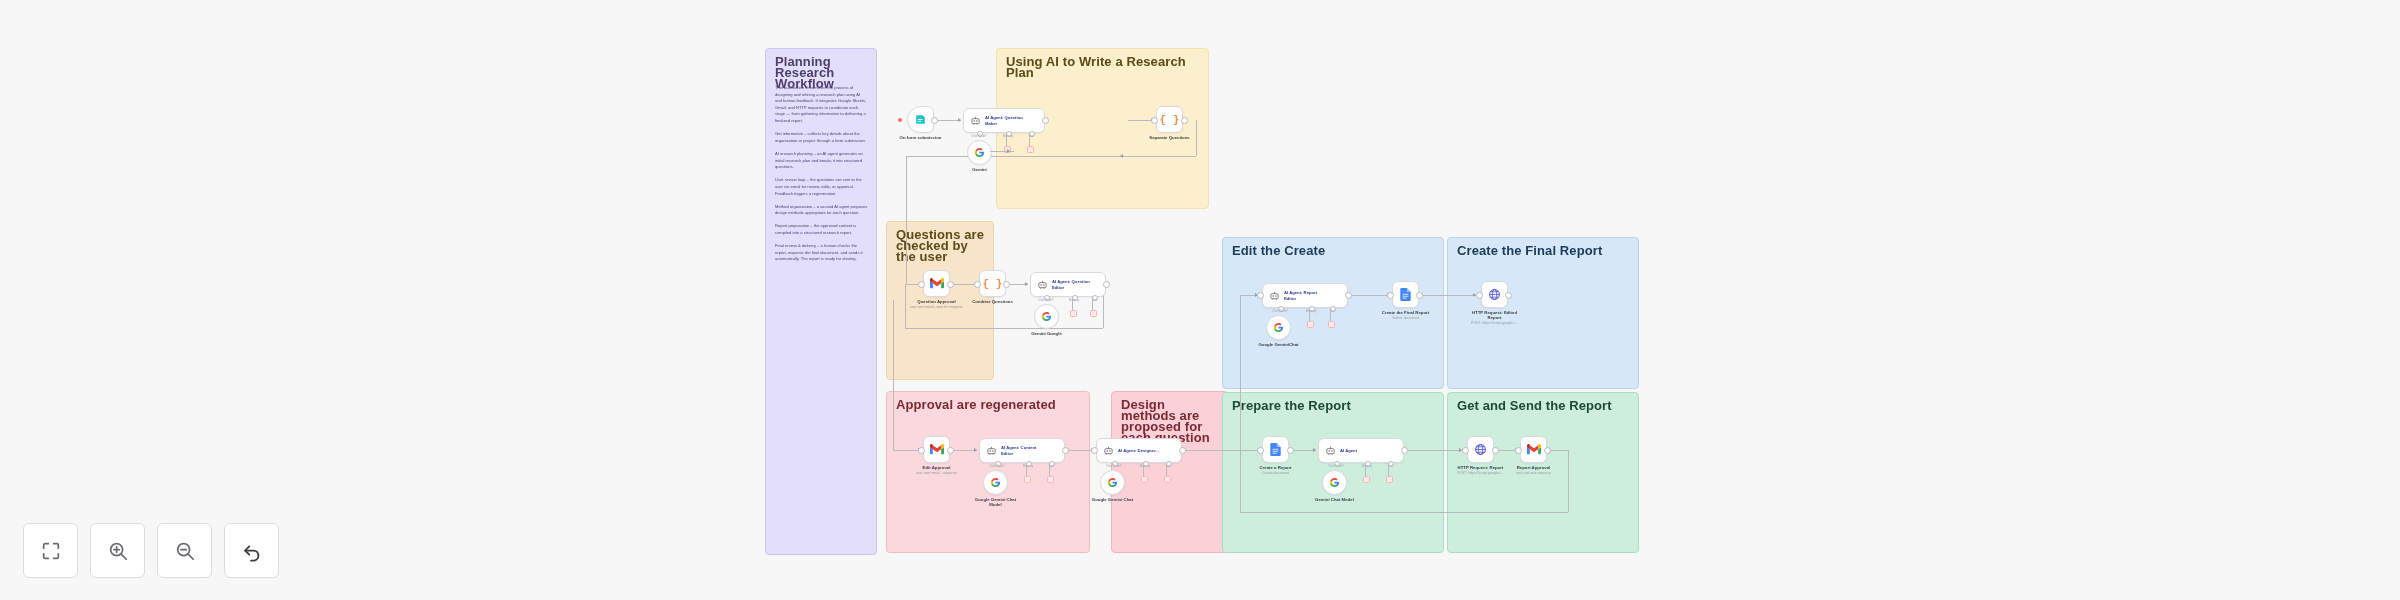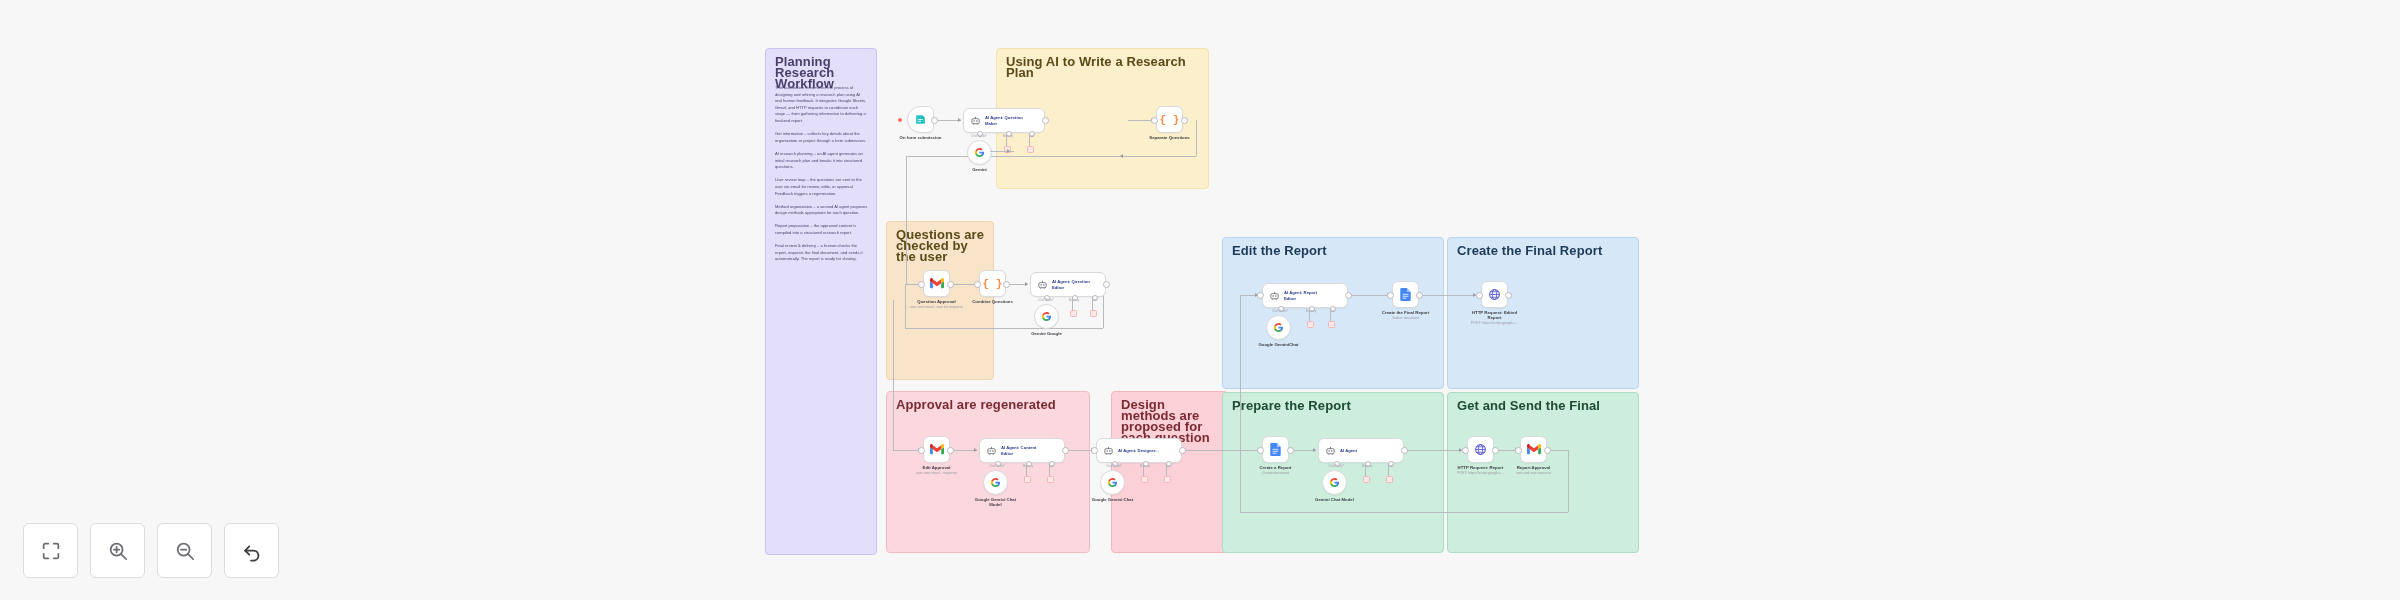--- a/index.html
+++ b/index.html
@@ -75,51 +75,51 @@
 User review loop – the questions are sent to the user via email for review, edits, or approval. Feedback triggers a regeneration.
 
 Method organization – a second AI agent proposes design methods appropriate for each question.
 
 Report preparation – the approved content is compiled into a structured research report.
 
 Final review &amp; delivery – a human checks the report, requests the final document, and sends it automatically. The report is ready for sharing.</div>
   </div>
 
 
-  <div class="sticky" style="left:996px;top:48px;width:213px;height:141px;background:#fcefcc;border:1px solid #f3e2ae;">
+  <div class="sticky" style="left:996px;top:48px;width:213px;height:161px;background:#fcefcc;border:1px solid #f3e2ae;">
     <div class="st-title" style="color:#5c4a18;">Using AI to Write a Research Plan</div>
   </div>
 
   <div class="sticky" style="left:886px;top:221px;width:108px;height:159px;background:#f8e4c9;border:1px solid #eed4ae;">
     <div class="st-title" style="color:#5c4a18;">Questions are checked by the user</div>
   </div>
 
 
   <div class="sticky" style="left:886px;top:391px;width:204px;height:162px;background:#fbd8dd;border:1px solid #f3bcc5;">
     <div class="st-title" style="color:#7a2a33;">Approval are regenerated</div>
   </div>
 
   <div class="sticky" style="left:1092px;top:391px;width:117px;height:162px;background:#fbd0d6;border:1px solid #f3b4bd;margin-left:19px;">
     <div class="st-title" style="color:#7a2a33;">Design methods are proposed for each question</div>
   </div>
 
   <div class="sticky" style="left:1222px;top:237px;width:222px;height:152px;background:#d6e7f7;border:1px solid #b8d4ee;">
-    <div class="st-title" style="color:#1d3a57;">Edit the Report</div>
+    <div class="st-title" style="color:#1d3a57;">Edit the Create</div>
   </div>
 
   <div class="sticky" style="left:1447px;top:237px;width:192px;height:152px;background:#d6e7f7;border:1px solid #b8d4ee;">
     <div class="st-title" style="color:#1d3a57;">Create the Final Report</div>
   </div>
 
   <div class="sticky" style="left:1222px;top:392px;width:222px;height:161px;background:#cdeedd;border:1px solid #a9ddc4;">
     <div class="st-title" style="color:#1d4a33;">Prepare the Report</div>
   </div>
 
   <div class="sticky" style="left:1447px;top:392px;width:192px;height:161px;background:#cdeedd;border:1px solid #a9ddc4;">
-    <div class="st-title" style="color:#1d4a33;">Get and Send the Final</div>
+    <div class="st-title" style="color:#1d4a33;">Get and Send the Report</div>
   </div>
 
   <div class="line h" style="left:934px;top:120px;width:27px;"></div>
   <div class="arrow" style="left:958px;top:118px;"></div>
   <div class="line h" style="left:1128px;top:120px;width:26px;"></div>
   <div class="arrow" style="left:1151px;top:118px;"></div>
 
   <div class="line v" style="left:1196px;top:120px;height:36px;"></div>
   <div class="line h" style="left:906px;top:156px;width:290px;"></div>
   <div class="line v" style="left:906px;top:156px;height:128px;"></div>

